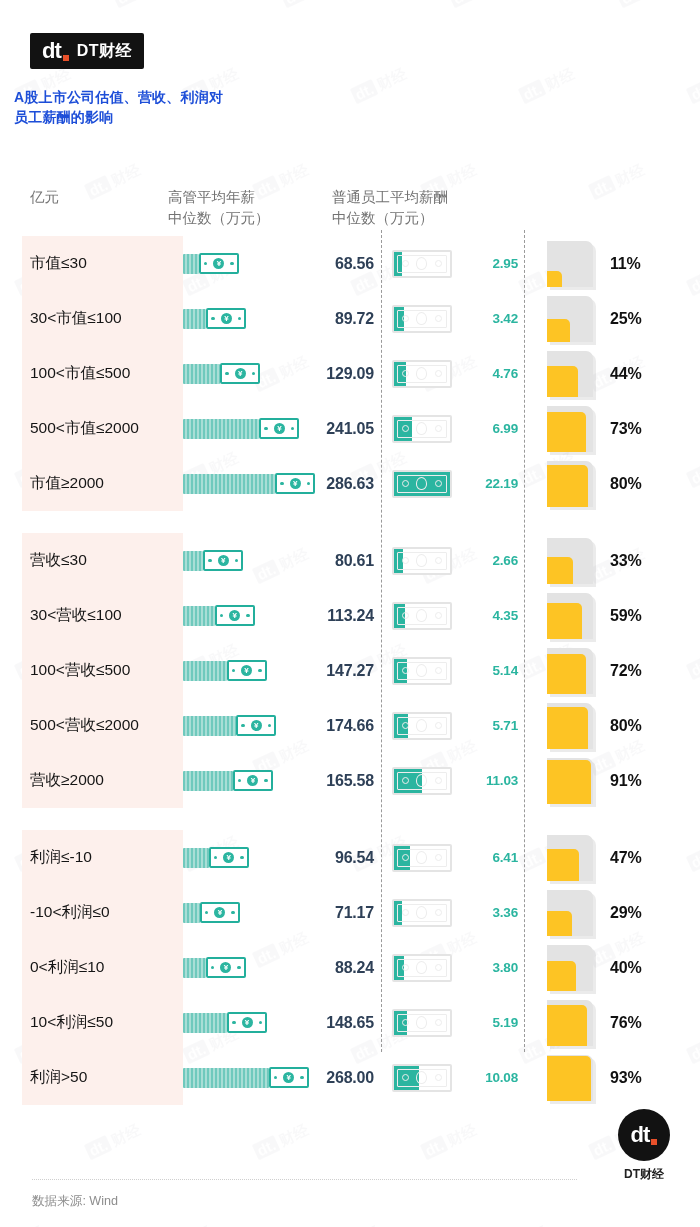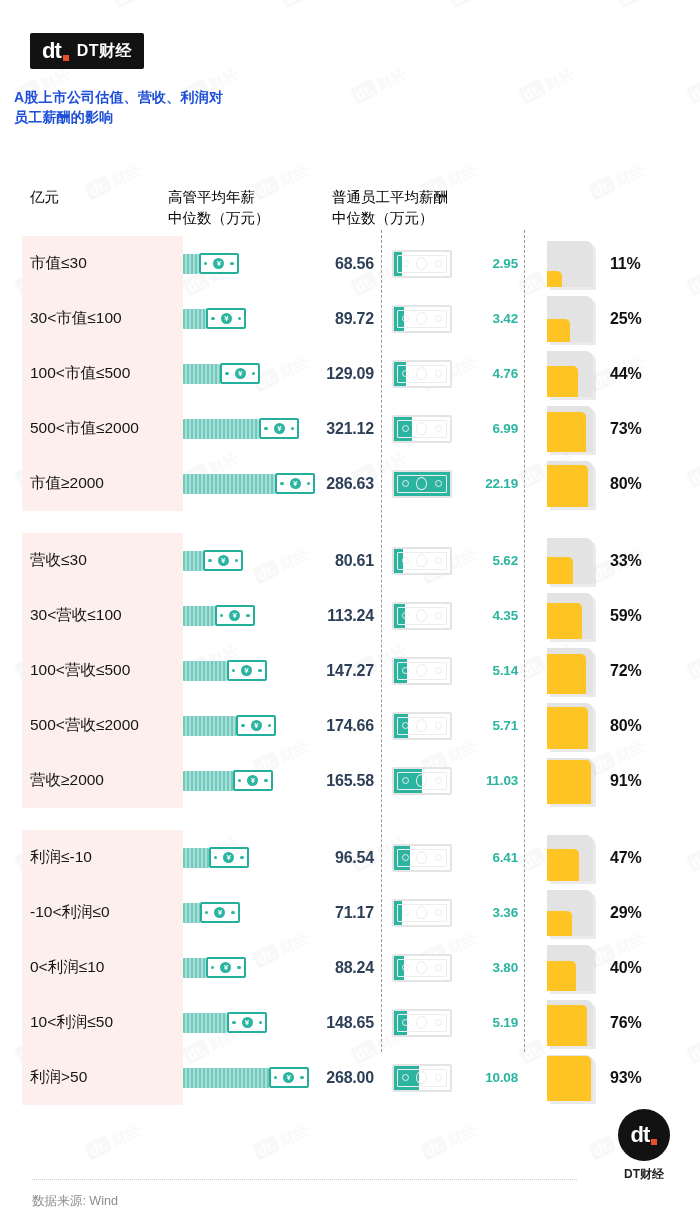--- a/index.html
+++ b/index.html
@@ -52,21 +52,21 @@
 
   .title{
     position:absolute;left:14px;top:88px;
     font-size:14px;font-weight:800;line-height:1.42;
     color:#1d4ed8;letter-spacing:.2px;
     z-index:10;white-space:pre-line;
   }
 
   
   .headers{position:absolute;left:0;top:186px;width:700px;height:58px;z-index:10;}
-  .hd{position:absolute;font-size:14.5px;color:#000000;line-height:1.42;}
+  .hd{position:absolute;font-size:14.5px;color:#737373;line-height:1.42;}
   .hd-unit{left:30px;top:1px;}
   .hd-2{left:168px;top:1px;text-align:left;}
   .hd-3{left:332px;top:1px;text-align:left;}
   .hd-4{left:531px;top:1px;text-align:left;}
 
   
   .vdash{
     position:absolute;width:0;top:230px;height:822px;
     border-left:1.6px dashed #9a9a9a;z-index:6;
   }
@@ -379,21 +379,21 @@
       <div class="row">
         <div class="lbl">500&lt;市值≤2000</div>
         <div class="bar">
           <div class="stack" style="width: 76.3675px;"></div>
           <div class="note">
             <span class="dot"></span>
             <span class="yen">¥</span>
             <span class="dot"></span>
           </div>
         </div>
-        <div class="v1">321.12</div>
+        <div class="v1">241.05</div>
         <div class="gauge">
           <div class="fill" style="width:31.50067598017125%"></div>
           <div class="inner">
             <span class="o"></span>
             <span class="crest"></span>
             <span class="o"></span>
           </div>
         </div>
         <div class="v2">6.99</div>
         <div class="sqwrap">
@@ -443,21 +443,21 @@
         </div>
         <div class="v1">80.61</div>
         <div class="gauge">
           <div class="fill" style="width:16.268589454709325%"></div>
           <div class="inner">
             <span class="o"></span>
             <span class="crest"></span>
             <span class="o"></span>
           </div>
         </div>
-        <div class="v2">5.62</div>
+        <div class="v2">2.66</div>
         <div class="sqwrap">
           <div class="sqbg"></div>
           <div class="sqfill" style="width:26.42498817407493px;height:26.42498817407493px"></div>
         </div>
         <div class="v3">33%</div>
       </div>
       <div class="row">
         <div class="lbl">30&lt;营收≤100</div>
         <div class="bar">
           <div class="stack" style="width: 31.634px;"></div>

